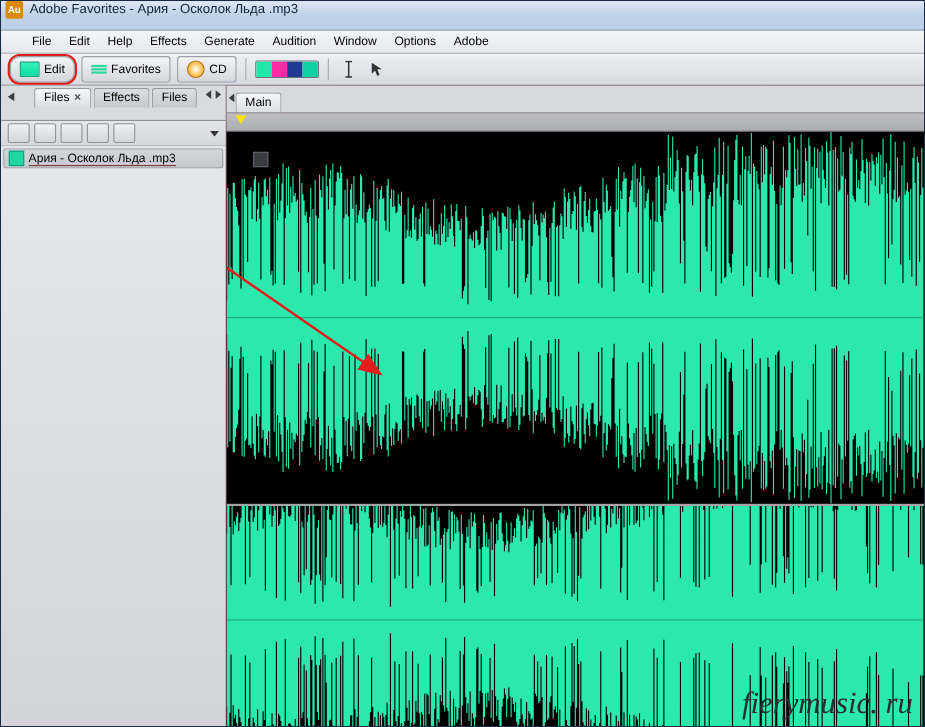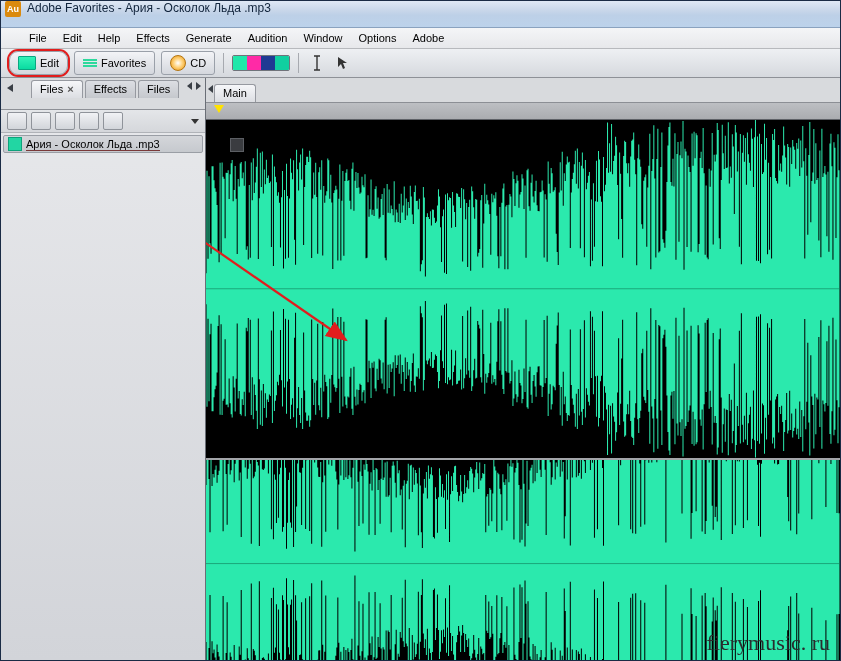--- a/index.html
+++ b/index.html
@@ -40,21 +40,21 @@
 .file-row .fn{border-bottom:1px solid #7a3a3a}
 .main-tabs{height:22px;display:flex;align-items:flex-end;padding:2px 6px 0 8px;background:#d8dadd;border-bottom:1px solid #8c8f95;position:relative}
 .main-tabs .tab-left-arrow{position:absolute;left:2px;top:7px;width:0;height:0;border-top:4px solid transparent;border-bottom:4px solid transparent;border-right:5px solid #3a3f46}
 .ruler{height:16px;background:linear-gradient(#bdbfc3,#aaacb0);border-bottom:1px solid #5e6167;position:relative}
 .ruler .marker{position:absolute;left:8px;top:2px;width:0;height:0;border-left:5px solid transparent;border-right:5px solid transparent;border-top:8px solid #ffe200}
 .wave-area{flex:1;background:#000;position:relative;overflow:hidden}
 .wave-area svg{position:absolute;inset:0;width:100%;height:100%}
 .wave-sep{position:absolute;left:0;right:0;height:2px;background:#a3a5a9;top:62.5%}
 .small-sq{position:absolute;left:24px;top:18px;width:12px;height:12px;background:#3a3c40;border:1px solid #5c5f64}
 .arrow-anno{position:absolute;pointer-events:none}
-.watermark{position:absolute;right:10px;bottom:4px;font-family:"Brush Script MT","Comic Sans MS",cursive;font-size:22px;color:#2a2c2e}
+.watermark{position:absolute;right:10px;bottom:4px;font-family:"Brush Script MT","Comic Sans MS",cursive;font-style:italic;font-size:28px;color:#2a2c2e}
 .cursor-tool{width:20px;height:18px;display:flex;align-items:center;justify-content:center}
 .cursor-tool svg{display:block}
 </style>
 </head>
 <body>
 
 <div class="window">
 
   <div class="titlebar">
     <div class="au-badge">Au</div>

